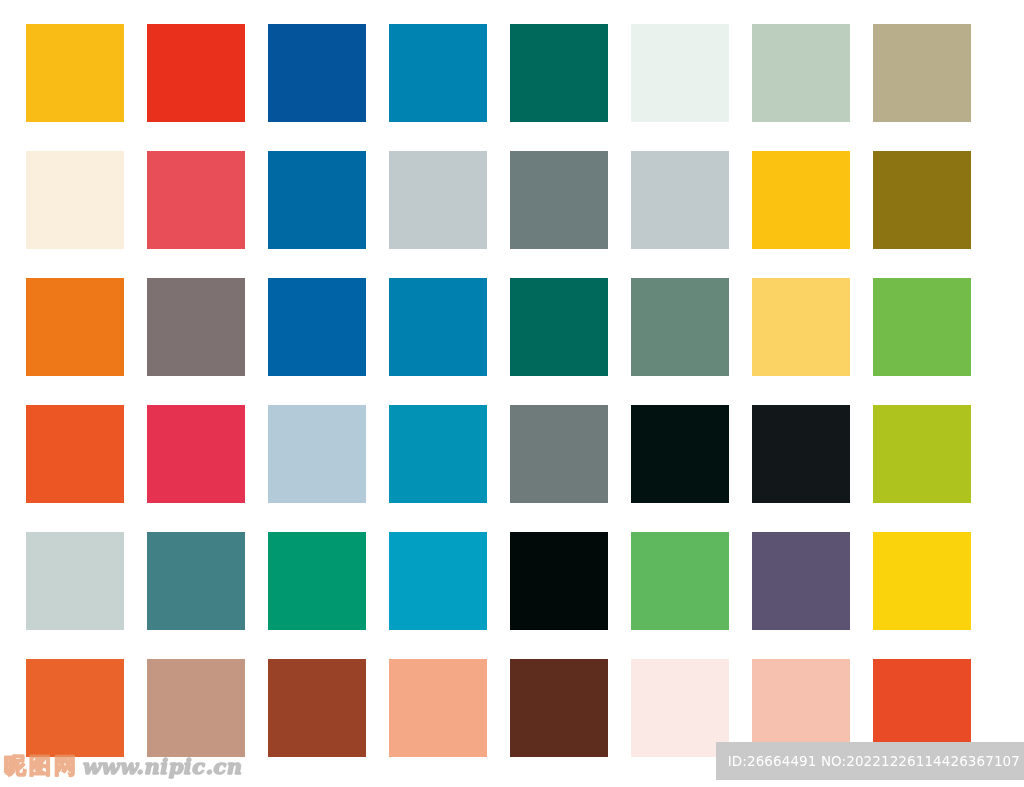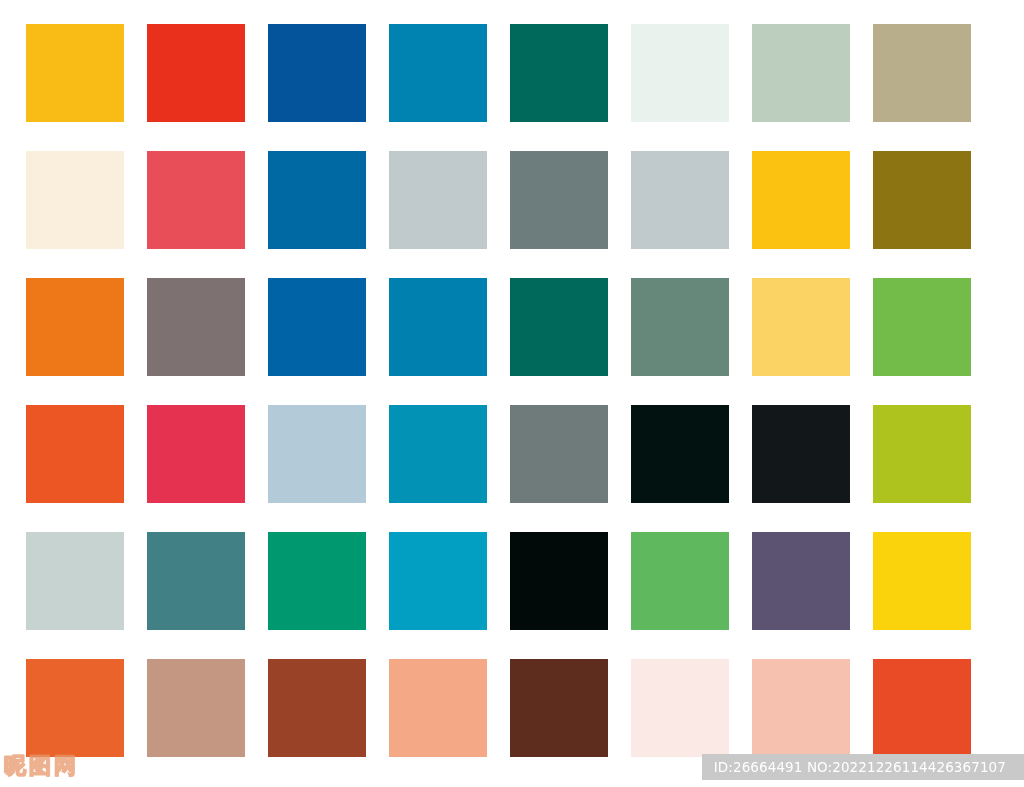--- a/index.html
+++ b/index.html
@@ -91,23 +91,23 @@
        0 -1px rgba(175,175,175,0.5),
        0  1px rgba(175,175,175,0.5);
     opacity: 0.9;
   }
 
   
   #watermark-id-bar {
     position: absolute;
     right: 0px;
     bottom: 7px;
-    height: 26px;
+    height: 38px;
     min-width: 238px;
-    padding: 0 18px 0 12px;
+    padding: 0 4px 0 12px;
     background: #c9c9c9;
     display: flex;
     align-items: center;
     justify-content: flex-start;
     pointer-events: none;
     user-select: none;
   }
 
   #watermark-id-text {
     font-family: "DejaVu Sans", sans-serif;
@@ -173,19 +173,20 @@
       <div class="swatch" title="#F6C1AE" style="background-color: rgb(246, 193, 174);"></div>
       <div class="swatch" title="#E94B26" style="background-color: rgb(233, 75, 38);"></div>
     </div>
 
   <div id="watermark-left">
     <div id="watermark-logo">
         <span class="logo-char">昵</span>
         <span class="logo-char">图</span>
         <span class="logo-char">网</span>
       </div>
+    <span id="watermark-url">www.nipic.cn</span>
   </div>
 
   <div id="watermark-id-bar">
     <span id="watermark-id-text">ID:26664491 NO:20221226114426367107</span>
   </div>
 
 </div>
 
 </body></html>

